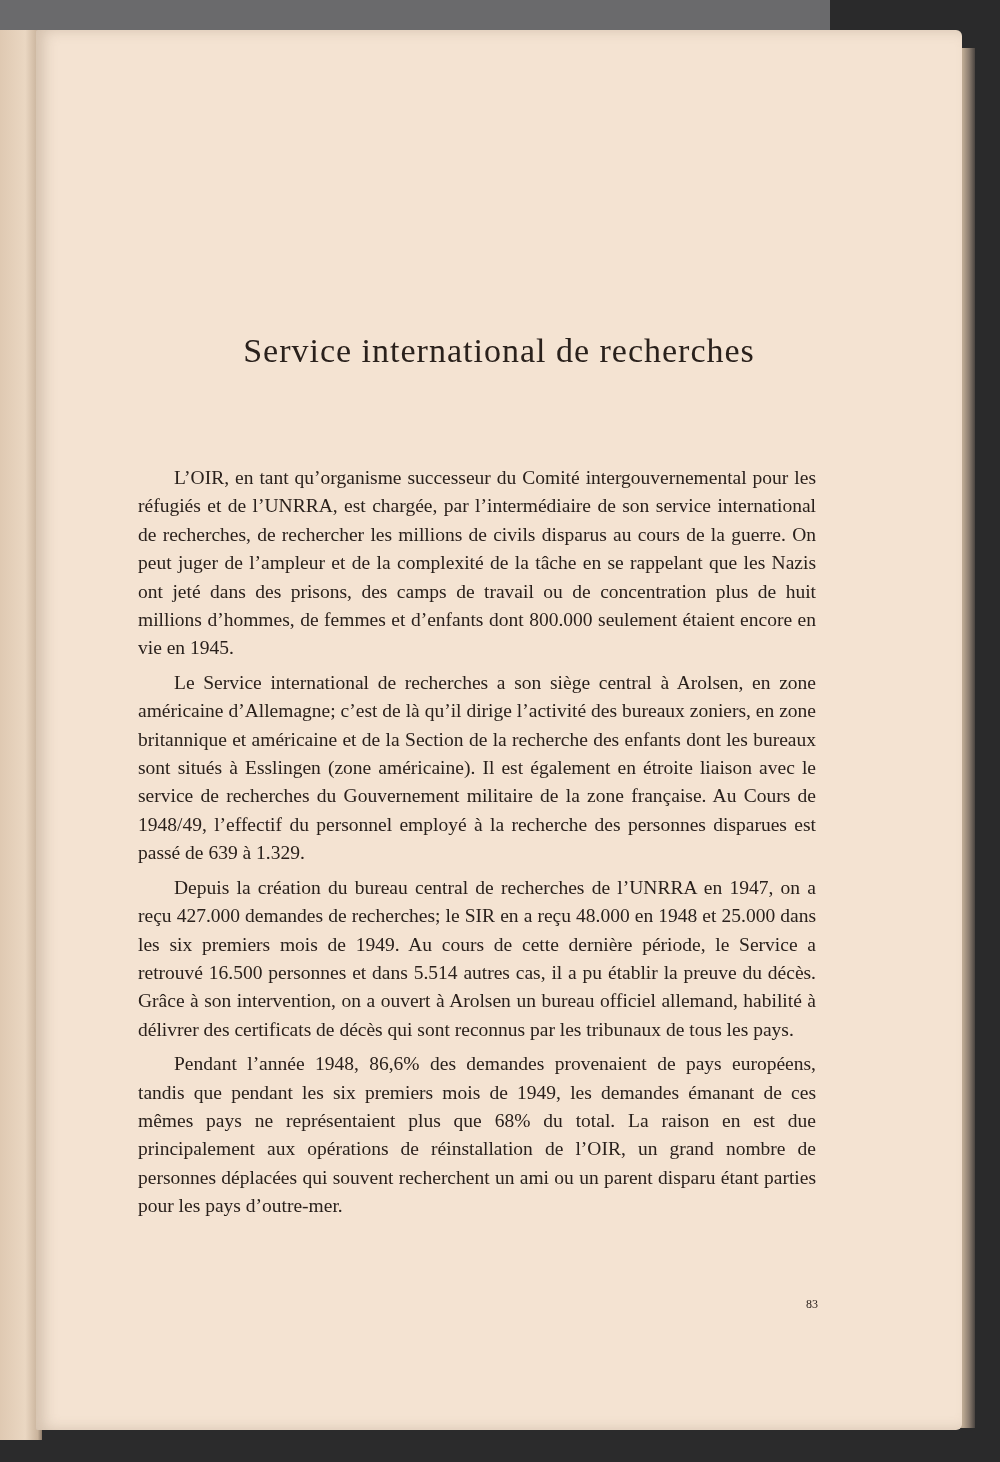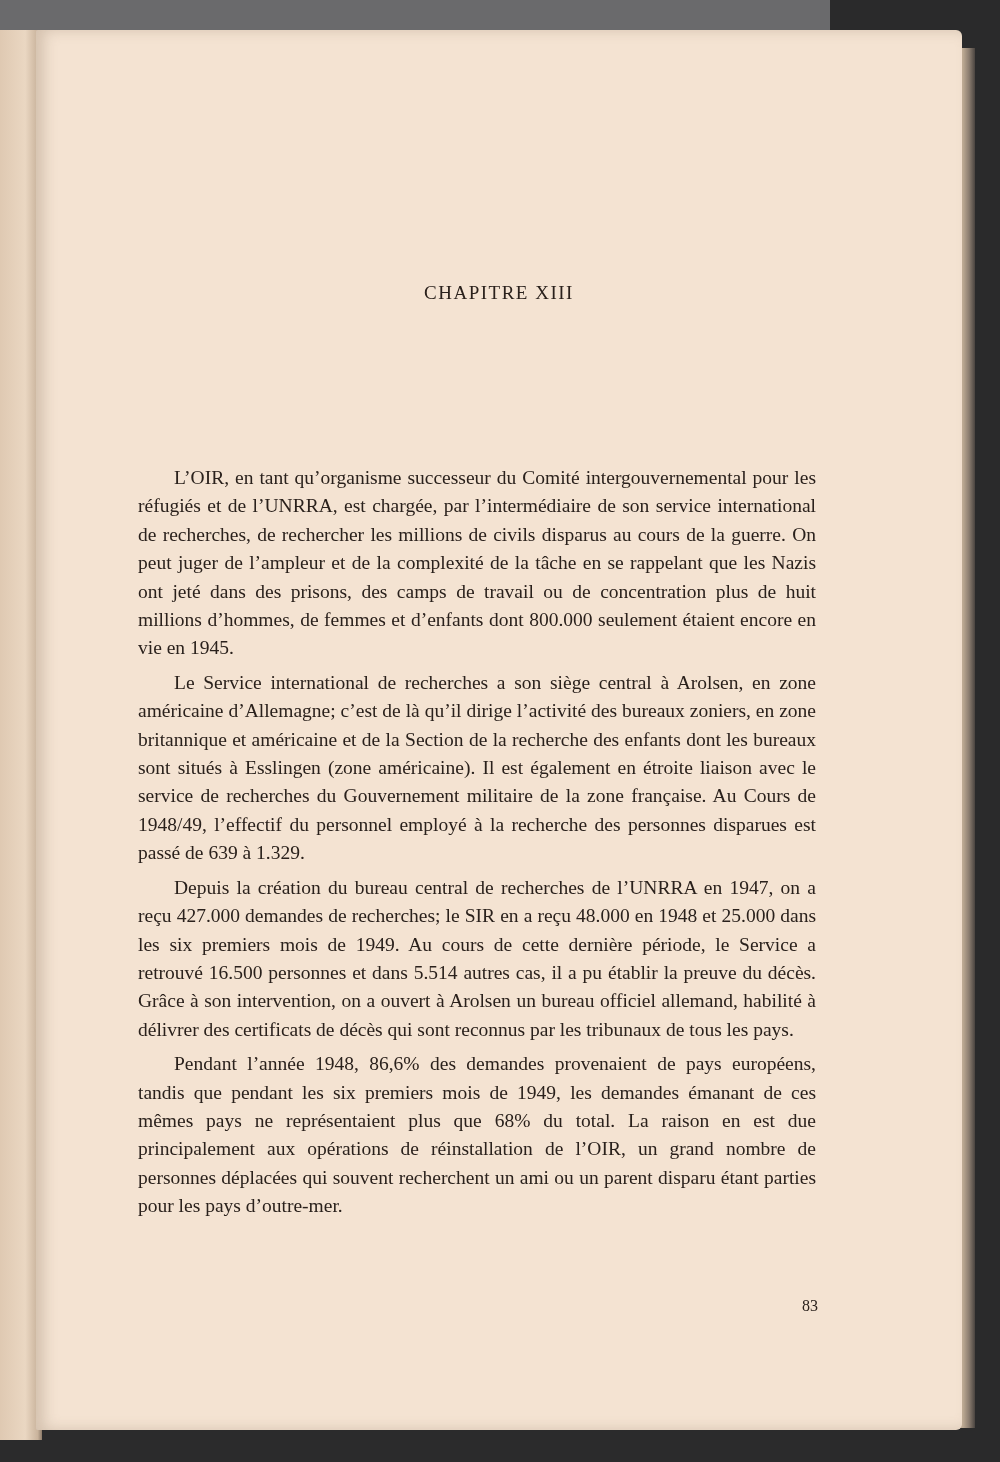--- a/index.html
+++ b/index.html
@@ -31,33 +31,33 @@
     .chapter-title {
       position: absolute; left: 0; width: 100%; top: 302px; text-align: center;
       font-size: 34px; letter-spacing: 1px; color: #2a211c;
     }
     .body-text {
       position: absolute; left: 102px; top: 434px; width: 678px;
       font-size: 19.5px; line-height: 28.4px; color: #2a211c; text-align: justify;
     }
     .body-text p { margin: 0 0 6px 0; text-indent: 36px; }
     .page-number {
-      position: absolute; right: 144px; top: 1267px; font-size: 16px; color: #2a211c;
+      position: absolute; right: 144px; top: 1267px; font-size: 12px; color: #2a211c;
     }
   </style>
 </head>
 <body>
 
 <div class="scan-top"></div>
 <div class="scan-right"></div>
 <div class="left-page"></div>
 <div class="page-edge"></div>
 
 <div class="page">
-  <div class="chapter-label">CHAPITRE XIII</div>
+  <div class="chapter-title">Service international de recherches</div>
   <div class="body-text">
     <p>L’OIR, en tant qu’organisme successeur du Comité intergouvernemental pour les réfugiés et de l’UNRRA, est chargée, par l’intermédiaire de son service international de recherches, de rechercher les millions de civils disparus au cours de la guerre. On peut juger de l’ampleur et de la complexité de la tâche en se rappelant que les Nazis ont jeté dans des prisons, des camps de travail ou de concentration plus de huit millions d’hommes, de femmes et d’enfants dont 800.000 seulement étaient encore en vie en 1945.</p>
     <p>Le Service international de recherches a son siège central à Arolsen, en zone américaine d’Allemagne; c’est de là qu’il dirige l’activité des bureaux zoniers, en zone britannique et américaine et de la Section de la recherche des enfants dont les bureaux sont situés à Esslingen (zone américaine). Il est également en étroite liaison avec le service de recherches du Gouvernement militaire de la zone française. Au Cours de 1948/49, l’effectif du personnel employé à la recherche des personnes disparues est passé de 639 à 1.329.</p>
     <p>Depuis la création du bureau central de recherches de l’UNRRA en 1947, on a reçu 427.000 demandes de recherches; le SIR en a reçu 48.000 en 1948 et 25.000 dans les six premiers mois de 1949. Au cours de cette dernière période, le Service a retrouvé 16.500 personnes et dans 5.514 autres cas, il a pu établir la preuve du décès. Grâce à son intervention, on a ouvert à Arolsen un bureau officiel allemand, habilité à délivrer des certificats de décès qui sont reconnus par les tribunaux de tous les pays.</p>
     <p>Pendant l’année 1948, 86,6% des demandes provenaient de pays européens, tandis que pendant les six premiers mois de 1949, les demandes émanant de ces mêmes pays ne représentaient plus que 68% du total. La raison en est due principalement aux opérations de réinstallation de l’OIR, un grand nombre de personnes déplacées qui souvent recherchent un ami ou un parent disparu étant parties pour les pays d’outre-mer.</p>
   </div>
   <div class="page-number">83</div>
 </div>
 
 </body></html>

